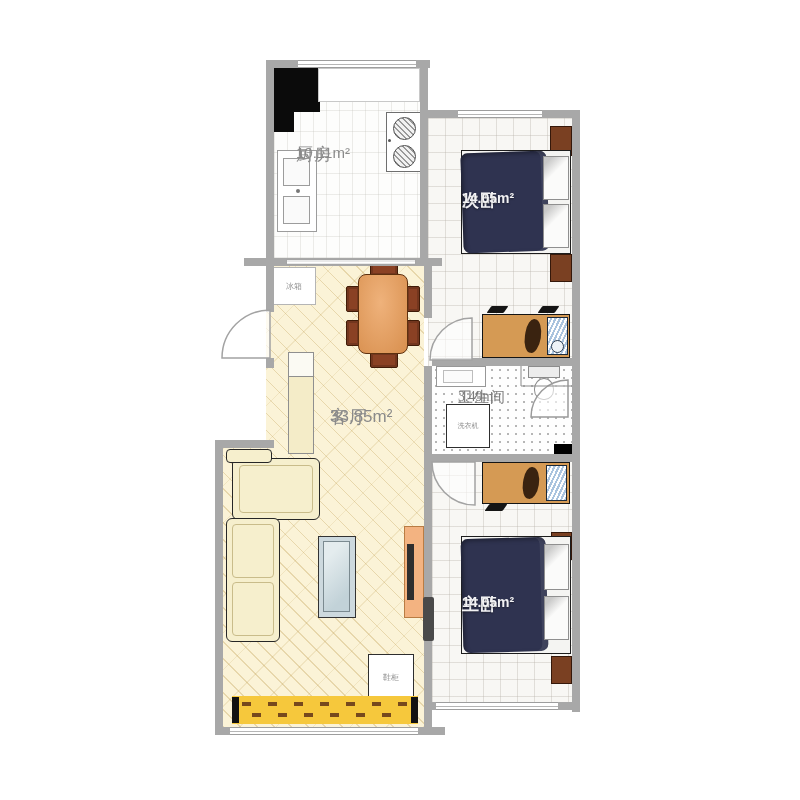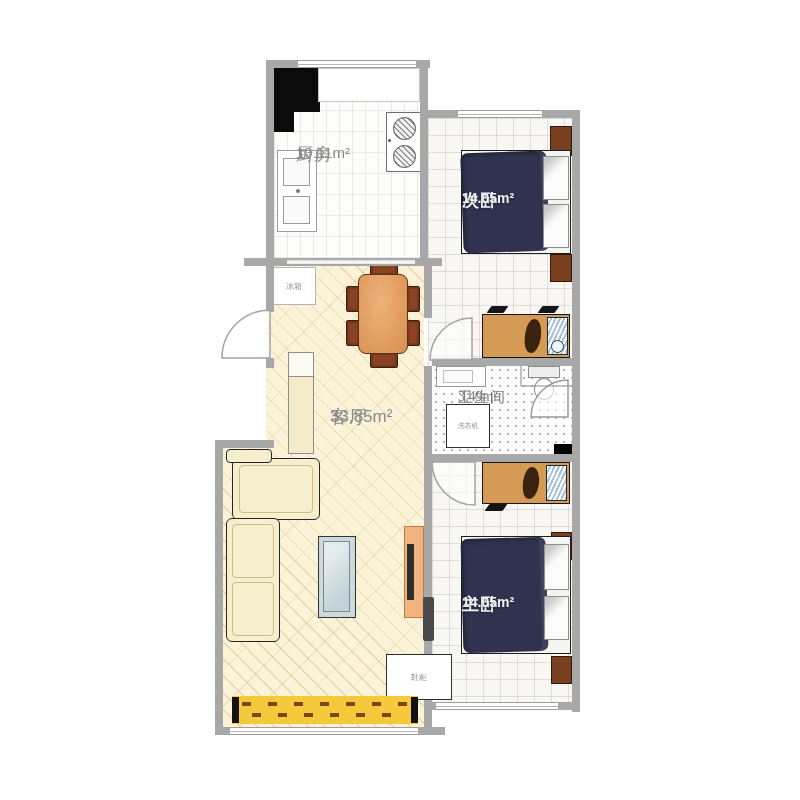--- a/index.html
+++ b/index.html
@@ -178,21 +178,21 @@
   </div>
 
   <div class="furn outline" style="left:318px;top:536px;width:38px;height:82px;background:#cdd9de;border-color:#333;">
     <div style="left:4px;top:4px;width:27px;height:71px;background:linear-gradient(135deg,#e4ecee 20%,#c2d2d8 80%);border:1px solid #7b8a90;"></div>
   </div>
 
   <div class="furn" style="left:404px;top:526px;width:20px;height:92px;background:#f3b381;border:1px solid #b97c43;"></div>
   <div class="furn" style="left:407px;top:544px;width:7px;height:56px;background:#2e2e2e;z-index:5;"></div>
   <div class="furn" style="left:423px;top:597px;width:11px;height:44px;background:#4a4a4a;border-radius:2px;z-index:6;"></div>
 
-  <div class="tinybox" style="left:386px;top:654px;width:66px;height:46px;font-size:8px;">
+  <div class="tinybox" style="left:368px;top:654px;width:46px;height:46px;font-size:8px;">
     <span>鞋柜</span>
   </div>
 
   <div class="rug" style="left:232px;top:696px;width:186px;height:28px;">
     <div class="dashes" style="top:6px;"></div>
     <div class="dashes" style="top:17px;left:20px;"></div>
     <div style="left:0;top:1px;width:7px;height:26px;background:#111;"></div>
     <div style="right:0;top:1px;width:7px;height:26px;background:#111;"></div>
   </div>
 

